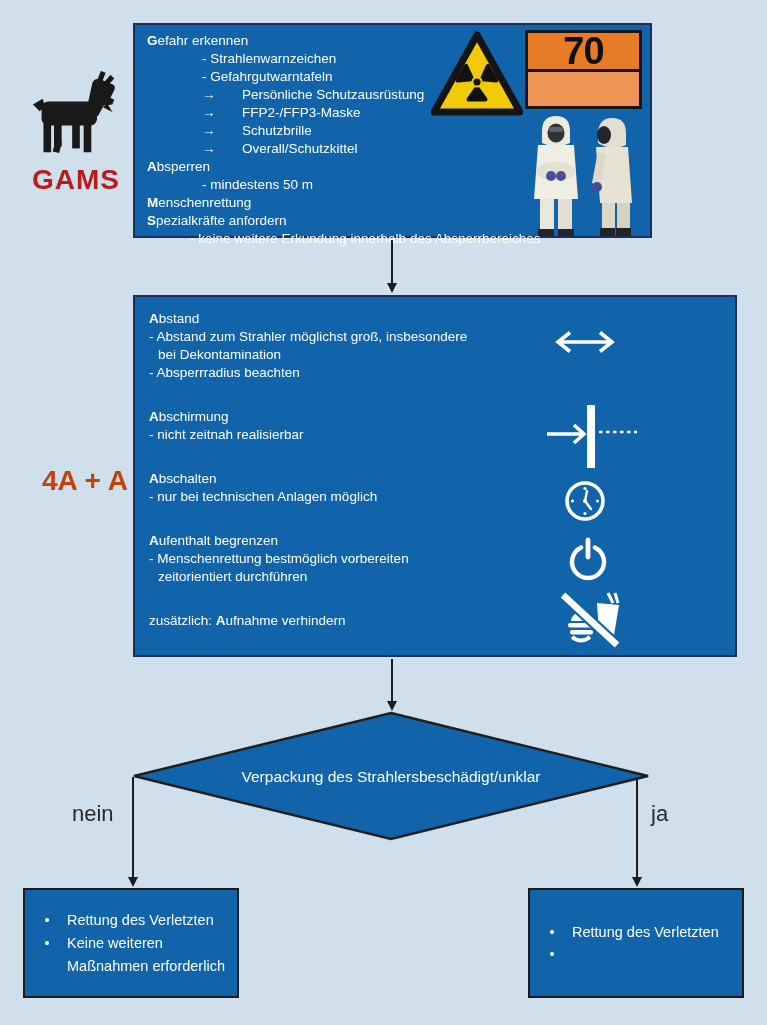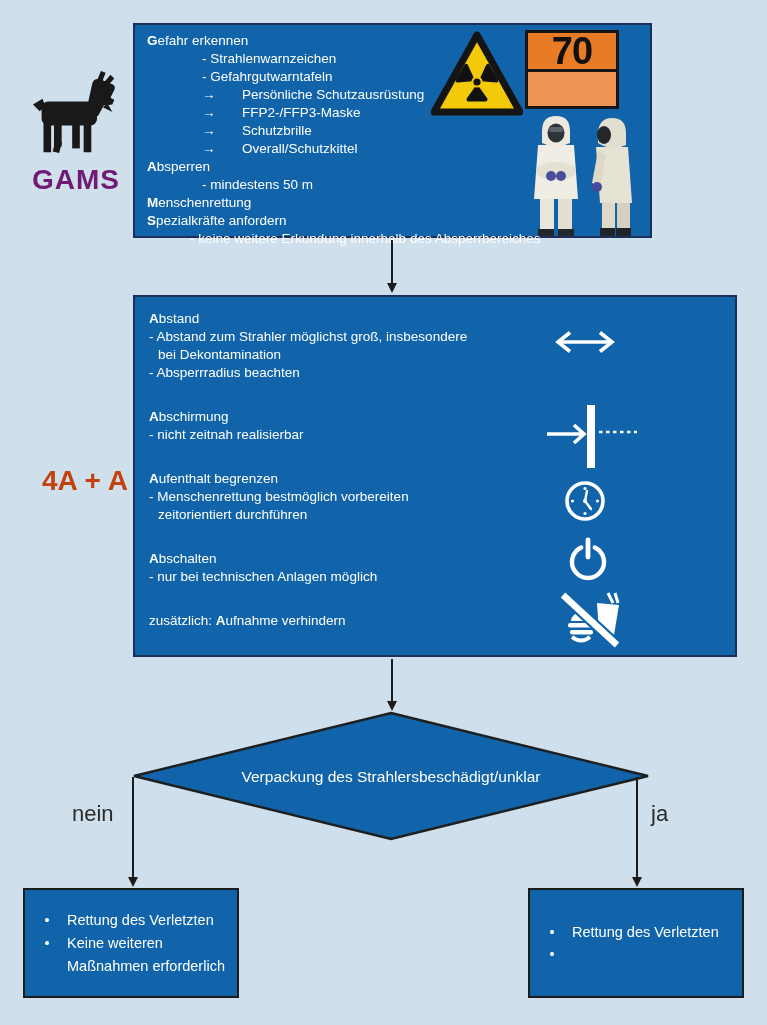--- a/index.html
+++ b/index.html
@@ -6,21 +6,21 @@
     --background:#cfe0ec; --box-blue:#1164a9; --box-border:#1c2f5a;
     --outline-black:#1c1c1c; --text-white:#ffffff; --triangle-yellow:#f2ca0a;
     --placard-orange:#e87c26; --placard-orange-light:#ee9454; --label-dark:#222222;
   }
   html,body{margin:0;padding:0;}
   .stage{position:relative;width:767px;height:1025px;background:var(--background);
     overflow:hidden;font-family:"Liberation Sans",sans-serif;}
 
   
   .logo{position:absolute;left:26px;top:70px;width:100px;text-align:center;}
-  .logo .word{margin-top:2px;font-size:28px;font-weight:700;letter-spacing:1px;color:#701a75;}
+  .logo .word{margin-top:2px;font-size:28px;font-weight:700;letter-spacing:1px;color:#b91c1c;}
 
   
   .bluebox{position:absolute;background:var(--box-blue);border:2px solid var(--box-border);
     box-sizing:border-box;color:var(--text-white);padding-left:11px;}
   .gbox{left:133px;top:23px;width:519px;height:215px;}
   .mbox{left:133px;top:295px;width:604px;height:362px;}
 
   .gtext{position:absolute;left:12px;top:7px;font-size:13.5px;line-height:18px;white-space:nowrap;}
   .gtext .b{font-weight:700;}
   .l.i1{padding-left:55px;}
@@ -31,21 +31,21 @@
   .mtext{position:absolute;left:14px;top:13px;font-size:13.5px;line-height:18px;white-space:nowrap;}
   .section{margin-bottom:26px;}
   .section:last-child{margin-bottom:0;}
   .section .b{font-weight:700;}
   .cont{padding-left:9px;}
 
   .icon{position:absolute;}
 
   
   .triangle{left:296px;top:6px;width:92px;height:86px;}
-  .placard{position:absolute;left:390px;top:5px;width:94px;height:79px;
+  .placard{position:absolute;left:390px;top:5px;width:117px;height:79px;
     border:3px solid #161616;box-sizing:border-box;display:flex;flex-direction:column;}
   .placard .cell1{height:36px;background:var(--placard-orange);border-bottom:3px solid #161616;
     display:flex;align-items:center;justify-content:center;}
   .placard .num{font-size:38px;font-weight:700;color:#101010;letter-spacing:-1px;line-height:1;}
   .placard .cell2{flex:1;background:var(--placard-orange-light);}
   .people{left:385px;top:66px;width:127px;height:145px;}
 
   
   .vline{position:absolute;width:2px;background:var(--outline-black);}
   .ahead{position:absolute;width:0;height:0;border-left:5px solid transparent;
@@ -177,27 +177,27 @@
         <div><span class="b">A</span><span>bstand</span></div>
         <div>- Abstand zum Strahler möglichst groß, insbesondere</div>
         <div class="cont">bei Dekontamination</div>
         <div>- Absperrradius beachten</div>
       </div>
       <div class="section">
         <div><span class="b">A</span><span>bschirmung</span></div>
         <div>- nicht zeitnah realisierbar</div>
       </div>
       <div class="section">
+        <div><span class="b">A</span><span>bschalten</span></div>
+        <div>- nur bei technischen Anlagen möglich</div>
+      </div>
+      <div class="section">
         <div><span class="b">A</span><span>ufenthalt begrenzen</span></div>
         <div>- Menschenrettung bestmöglich vorbereiten</div>
         <div class="cont">zeitorientiert durchführen</div>
-      </div>
-      <div class="section">
-        <div><span class="b">A</span><span>bschalten</span></div>
-        <div>- nur bei technischen Anlagen möglich</div>
       </div>
       <div class="section">
         <div><span>zusätzlich: </span><span class="b">A</span><span>ufnahme verhindern</span></div>
       </div>
     </div>
 
     <svg class="icon" style="left:418px;top:32px;" width="64" height="26" viewBox="0 0 64 26">
       <g stroke="#fff" stroke-width="3.6" fill="none">
         <path d="M7,13 H57"></path>
         <path d="M17,3.5 L5,13 L17,22.5"></path>

